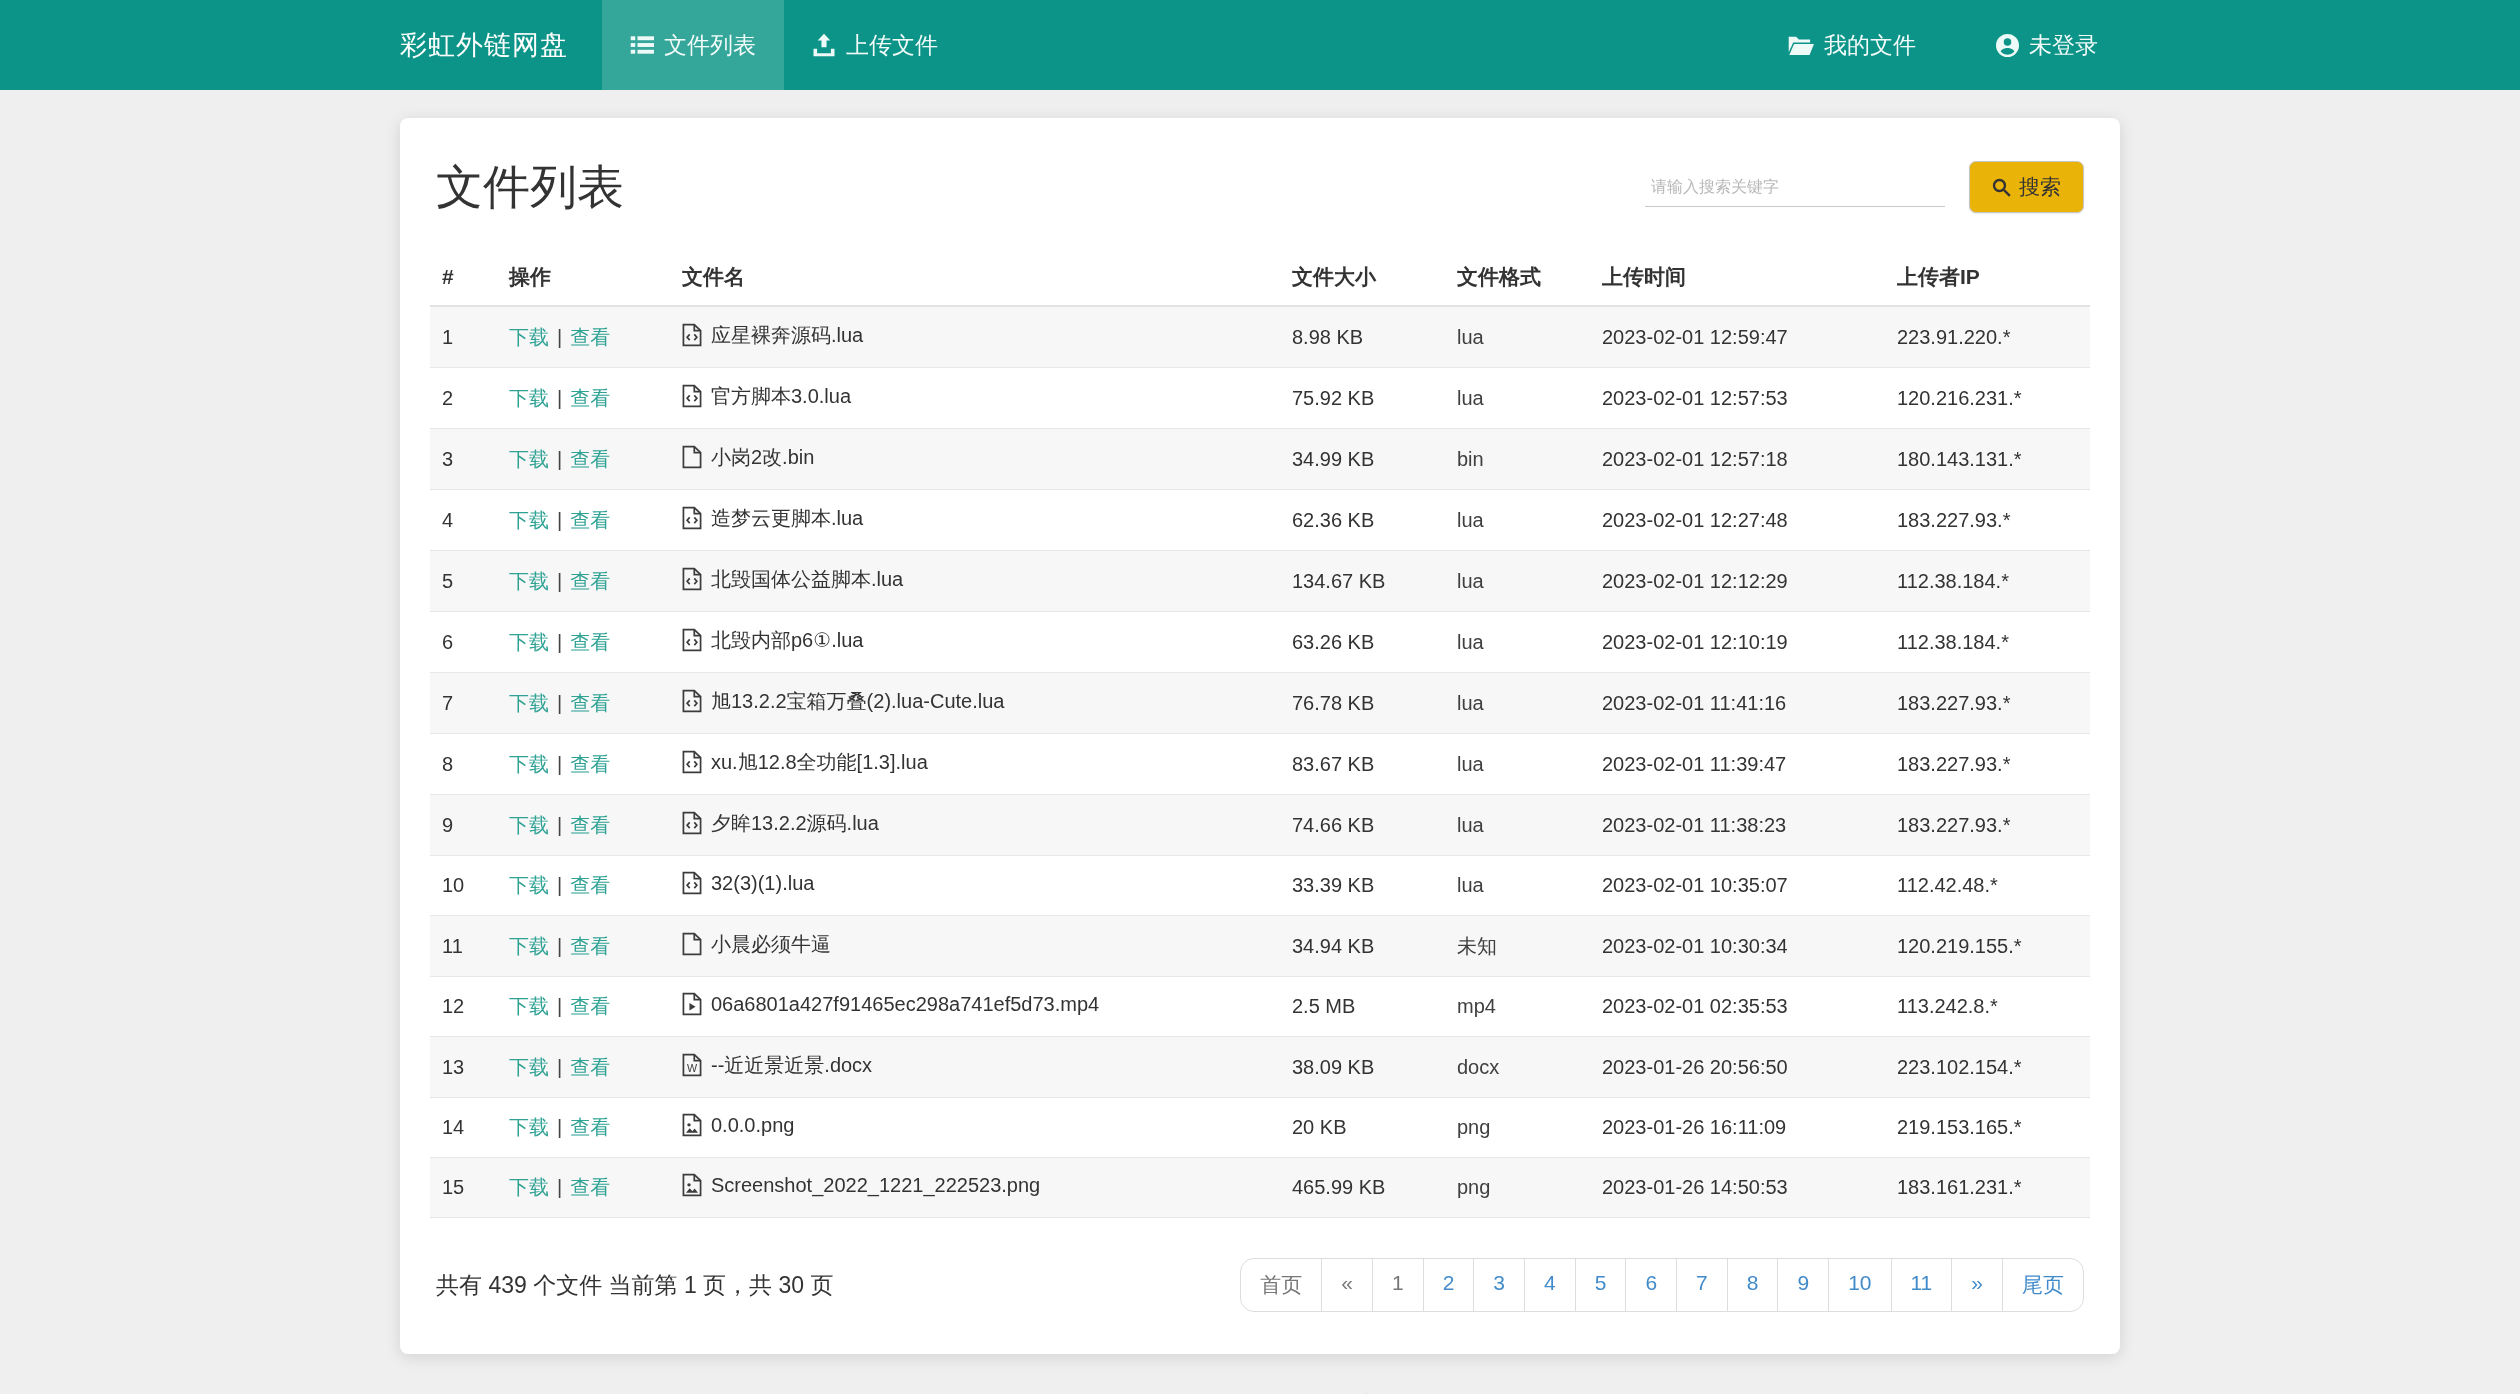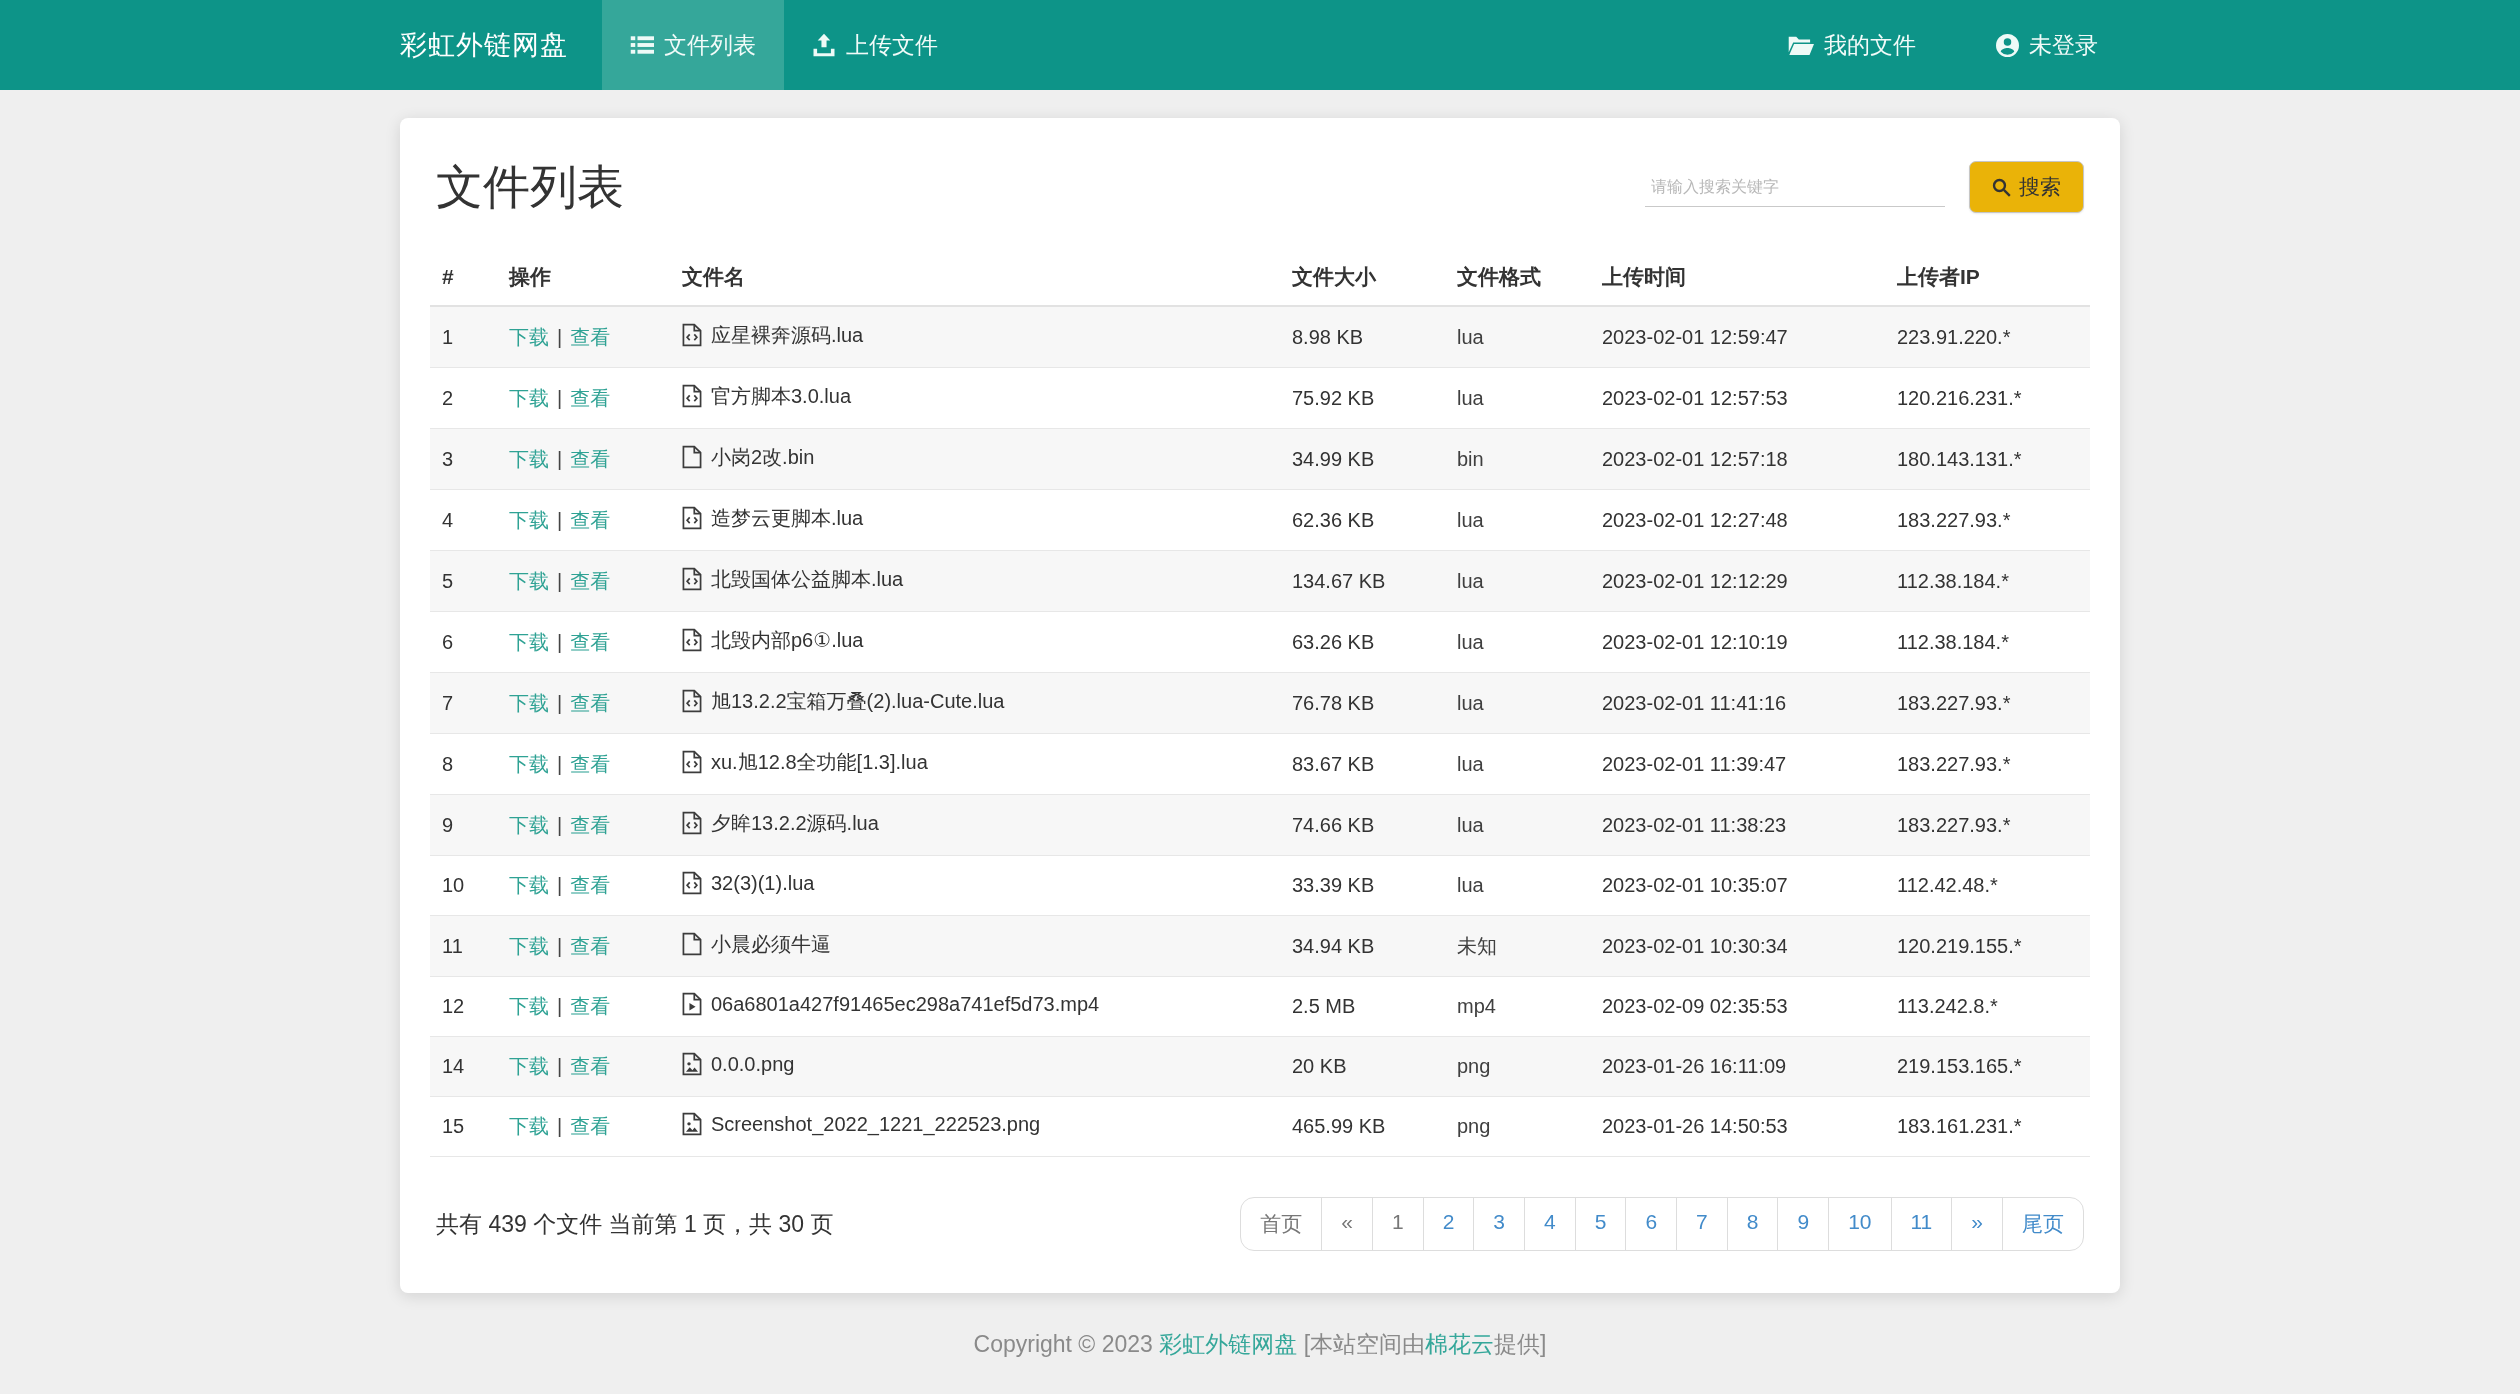--- a/index.html
+++ b/index.html
@@ -289,22 +289,35 @@
           <tr>
             <td>12</td>
             <td><a class="op-link">下载</a><span class="op-sep">|</span><a class="op-link">查看</a></td>
             <td><span class="file-icon"><svg viewBox="0 0 14 16" width="20" height="24" fill="none" stroke="currentColor" stroke-width="1.2">
                   <path d="M1 .7h7.6L13 5v10.3H1z"></path>
                   <path d="M8.6 .7V5H13"></path>
                   <path d="M5.2 7.3v5.2l4.3-2.6z" fill="currentColor" stroke="none"></path>
                 </svg></span><span>06a6801a427f91465ec298a741ef5d73.mp4</span></td>
             <td>2.5 MB</td>
             <td><a class="fmt-link">mp4</a></td>
-            <td>2023-02-09 02:35:53</td>
+            <td>2023-02-01 02:35:53</td>
             <td>113.242.8.*</td>
+          </tr>
+          <tr>
+            <td>13</td>
+            <td><a class="op-link">下载</a><span class="op-sep">|</span><a class="op-link">查看</a></td>
+            <td><span class="file-icon"><svg viewBox="0 0 14 16" width="20" height="24" fill="none" stroke="currentColor" stroke-width="1.2">
+                  <path d="M1 .7h7.6L13 5v10.3H1z"></path>
+                  <path d="M8.6 .7V5H13"></path>
+                  <text x="7" y="13" text-anchor="middle" font-size="7.5" font-family="sans-serif" fill="currentColor" stroke="none">W</text>
+                </svg></span><span>--近近景近景.docx</span></td>
+            <td>38.09 KB</td>
+            <td><a class="fmt-link">docx</a></td>
+            <td>2023-01-26 20:56:50</td>
+            <td>223.102.154.*</td>
           </tr>
           <tr>
             <td>14</td>
             <td><a class="op-link">下载</a><span class="op-sep">|</span><a class="op-link">查看</a></td>
             <td><span class="file-icon"><svg viewBox="0 0 14 16" width="20" height="24" fill="none" stroke="currentColor" stroke-width="1.2">
                   <path d="M1 .7h7.6L13 5v10.3H1z"></path>
                   <path d="M8.6 .7V5H13"></path>
                   <circle cx="4.9" cy="7.9" r="1.2" fill="currentColor" stroke="none"></circle>
                   <path d="M2.8 13.4l2.6-3.1 1.9 2 1.5-1.9 2.4 3z" fill="currentColor" stroke="none"></path>
                 </svg></span><span>0.0.0.png</span></td>

